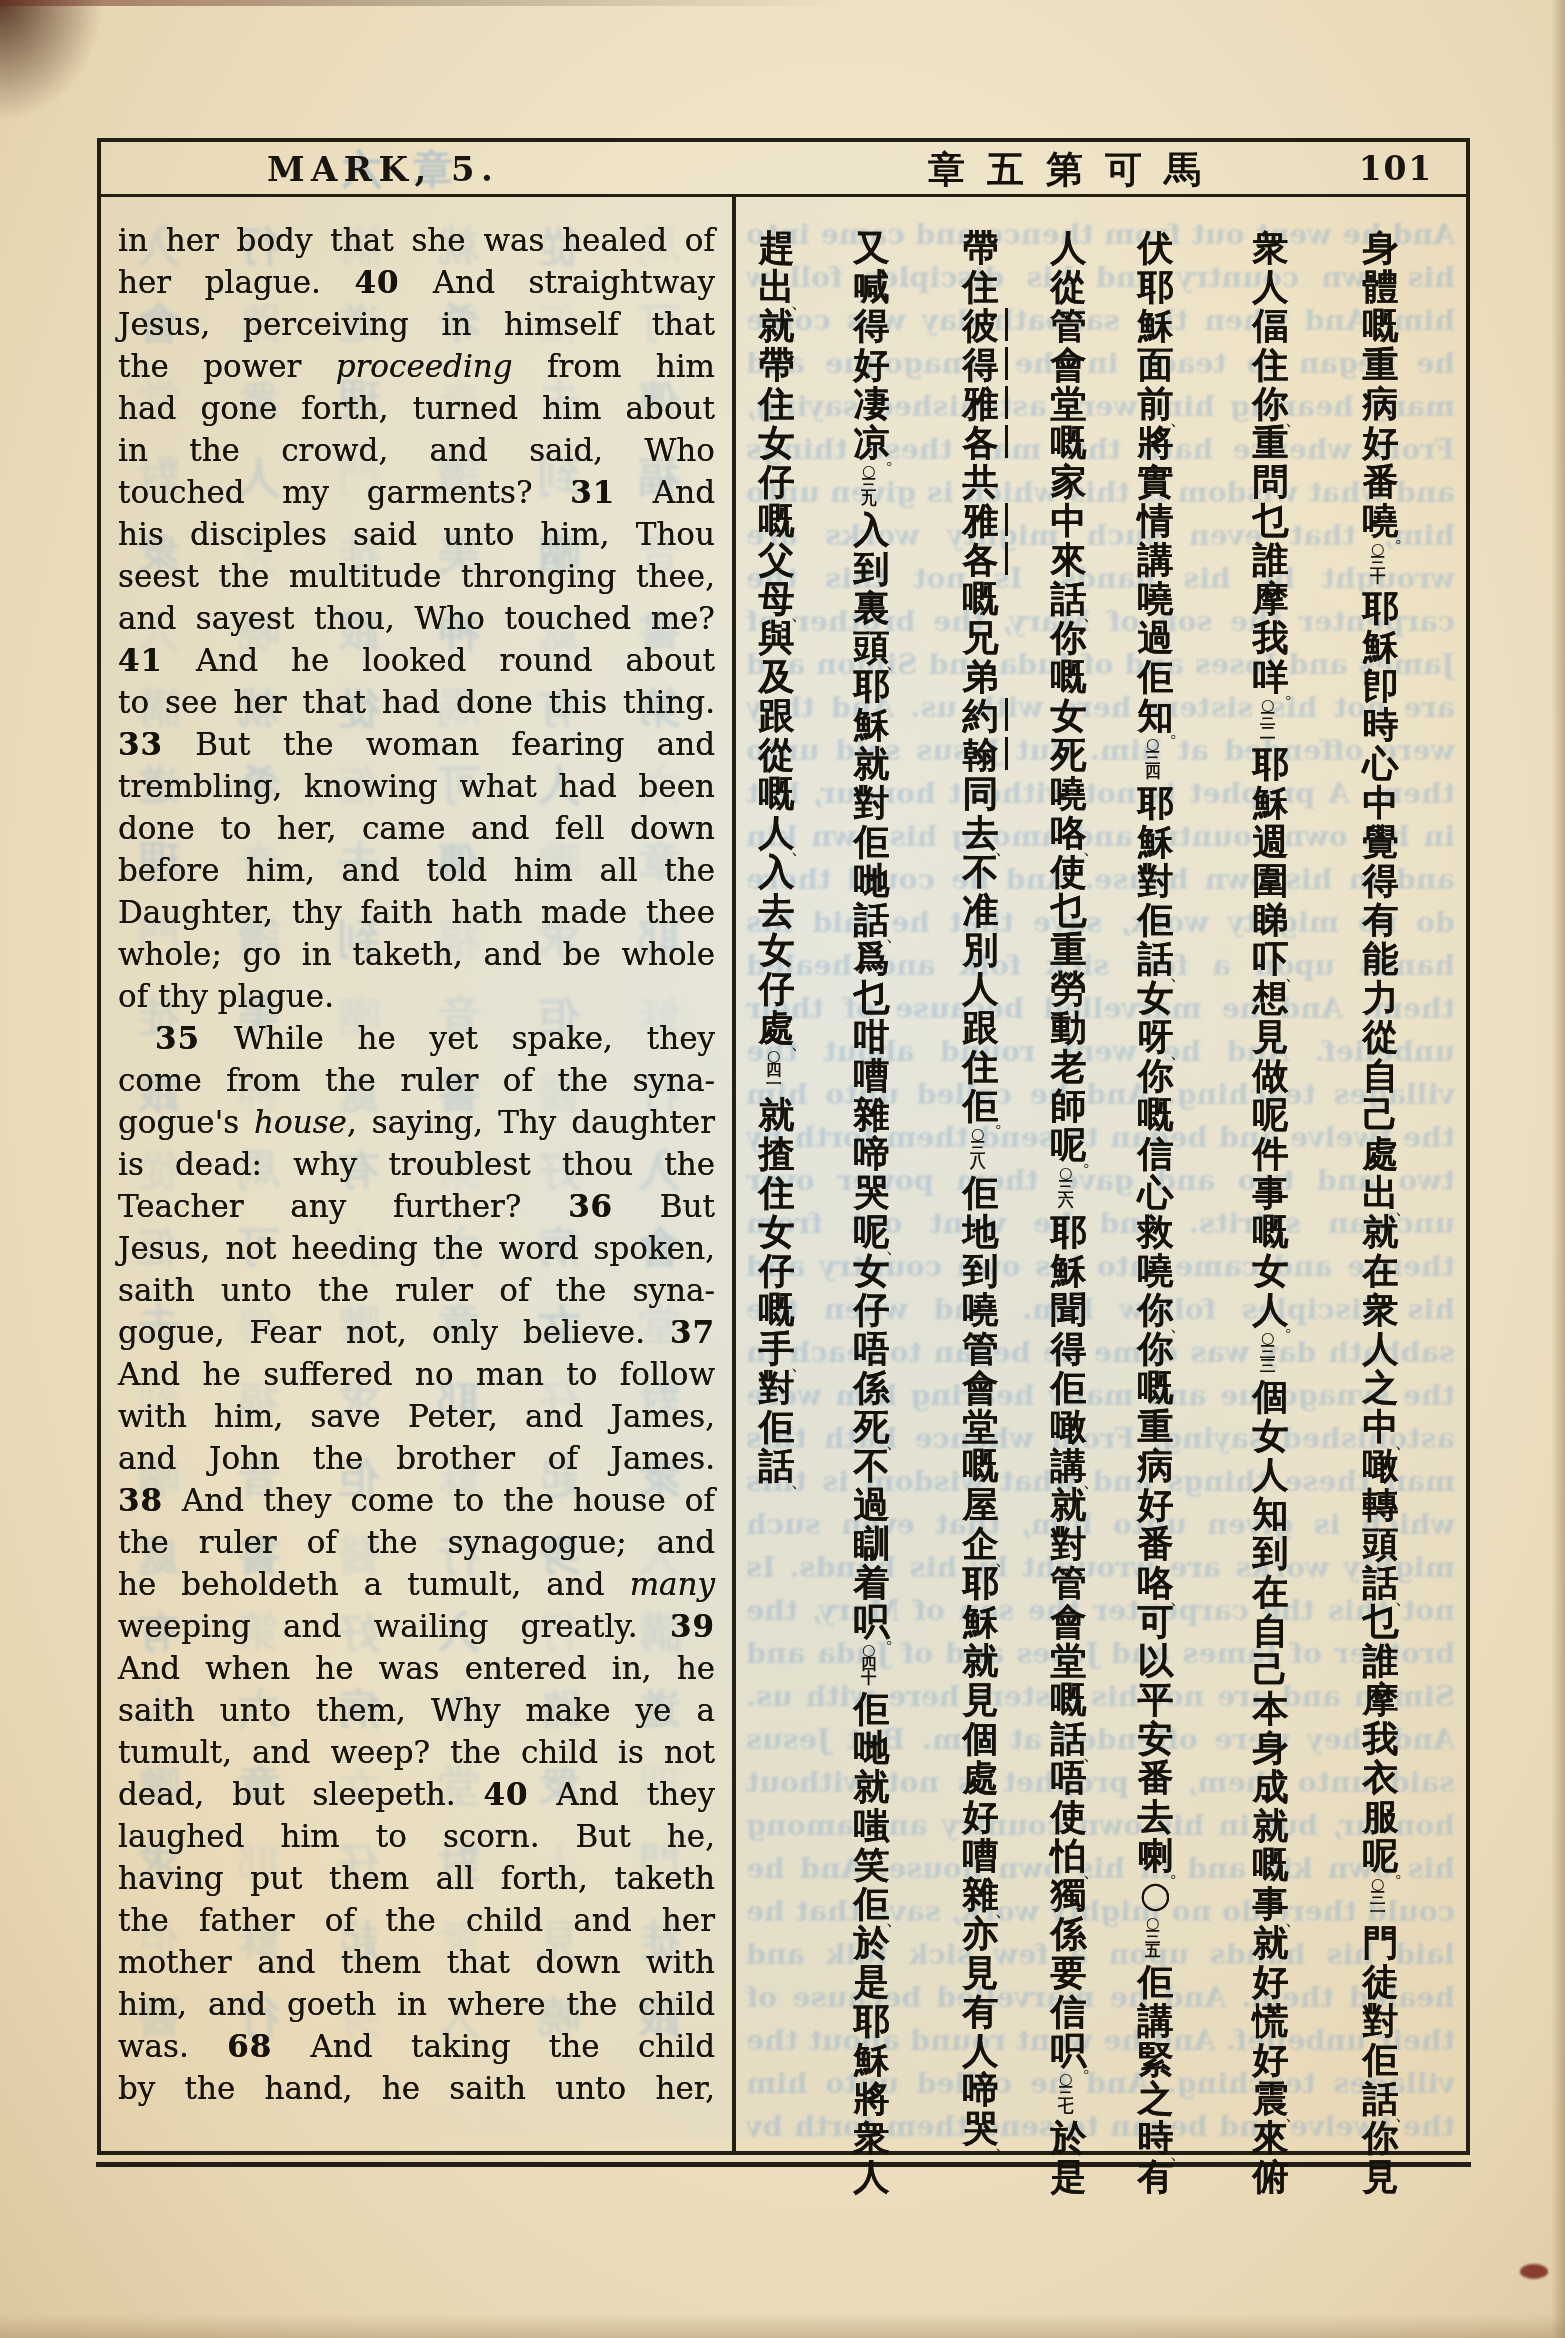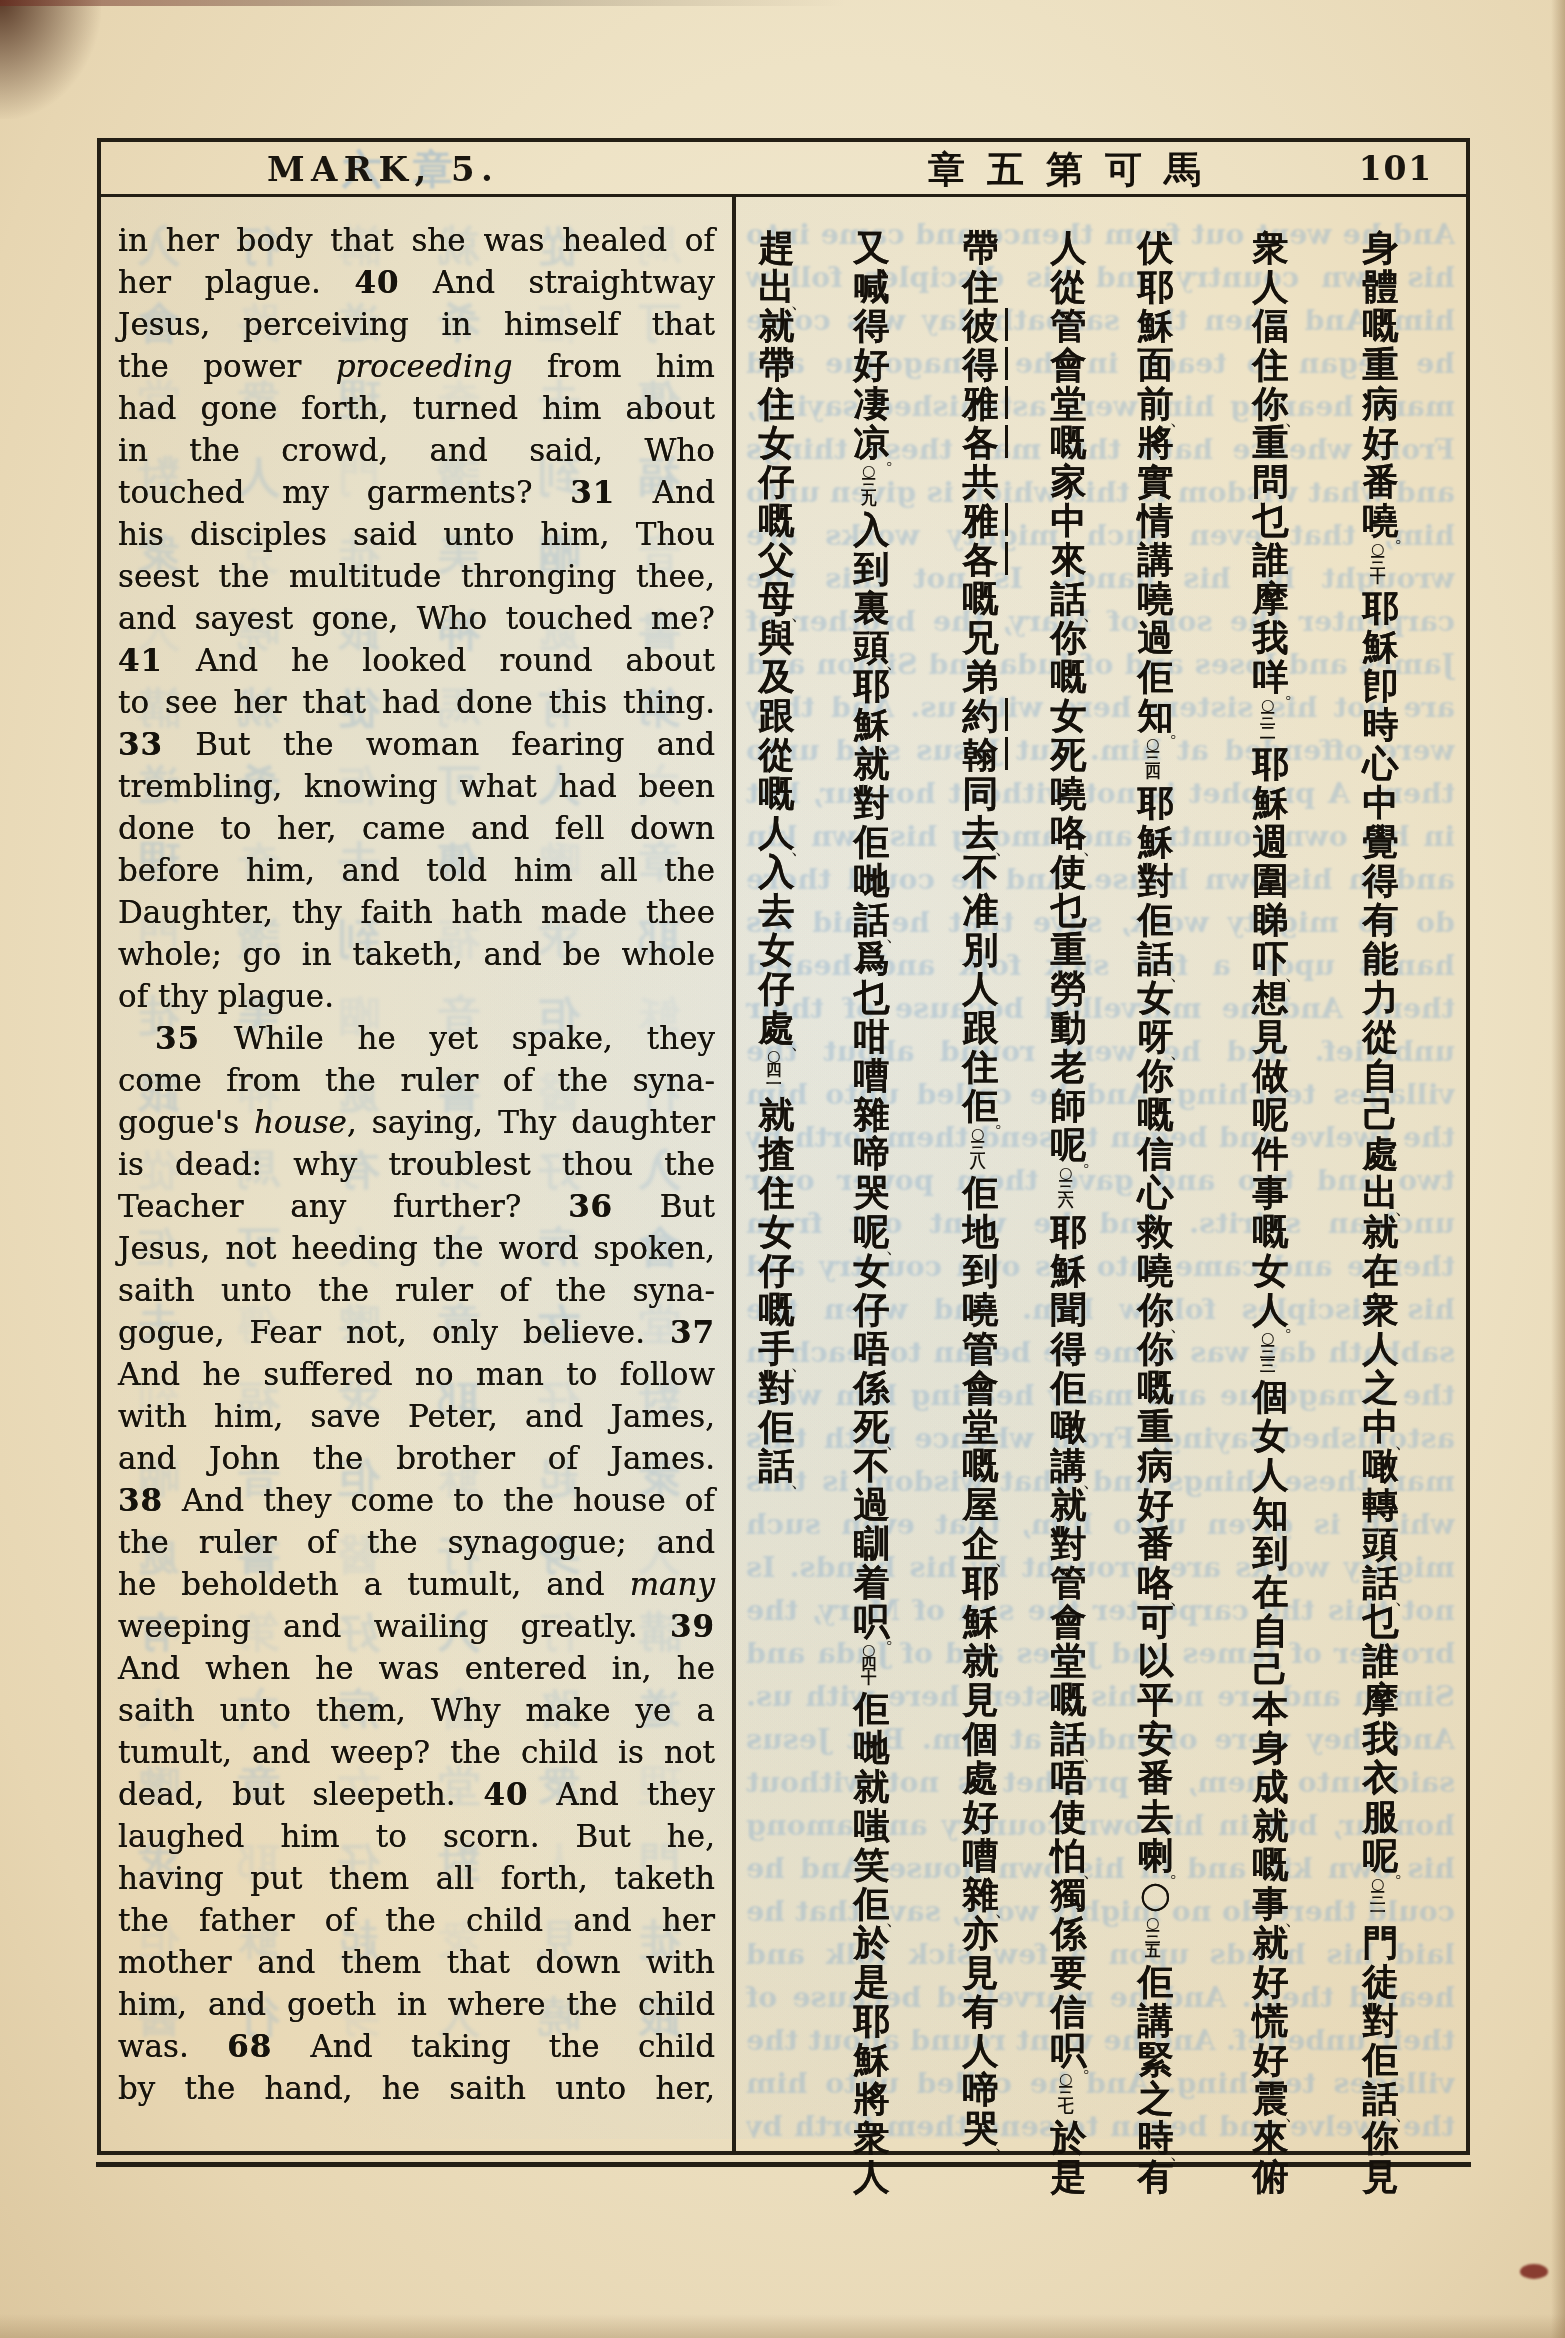--- a/index.html
+++ b/index.html
@@ -265,21 +265,21 @@
   <div class="ecol" id="ecol">
       <div class="eline">in her body that she was healed of</div>
       <div class="eline">her plague. <b>40</b> And straightway</div>
       <div class="eline">Jesus, perceiving in himself that</div>
       <div class="eline">the power <i>proceeding</i> from him</div>
       <div class="eline">had gone forth, turned him about</div>
       <div class="eline">in the crowd, and said, Who</div>
       <div class="eline">touched my garments? <b>31</b> And</div>
       <div class="eline">his disciples said unto him, Thou</div>
       <div class="eline">seest the multitude thronging thee,</div>
-      <div class="eline">and sayest gone, Who touched me?</div>
+      <div class="eline">and sayest thou, Who touched me?</div>
       <div class="eline"><b>41</b> And he looked round about</div>
       <div class="eline">to see her that had done this thing.</div>
       <div class="eline"><b>33</b> But the woman fearing and</div>
       <div class="eline">trembling, knowing what had been</div>
       <div class="eline">done to her, came and fell down</div>
       <div class="eline">before him, and told him all the</div>
       <div class="eline">Daughter, thy faith hath made thee</div>
       <div class="eline">whole; go in taketh, and be whole</div>
       <div class="eline nj">of thy plague.</div>
       <div class="eline ind"><b>35</b> While he yet spake, they</div>

